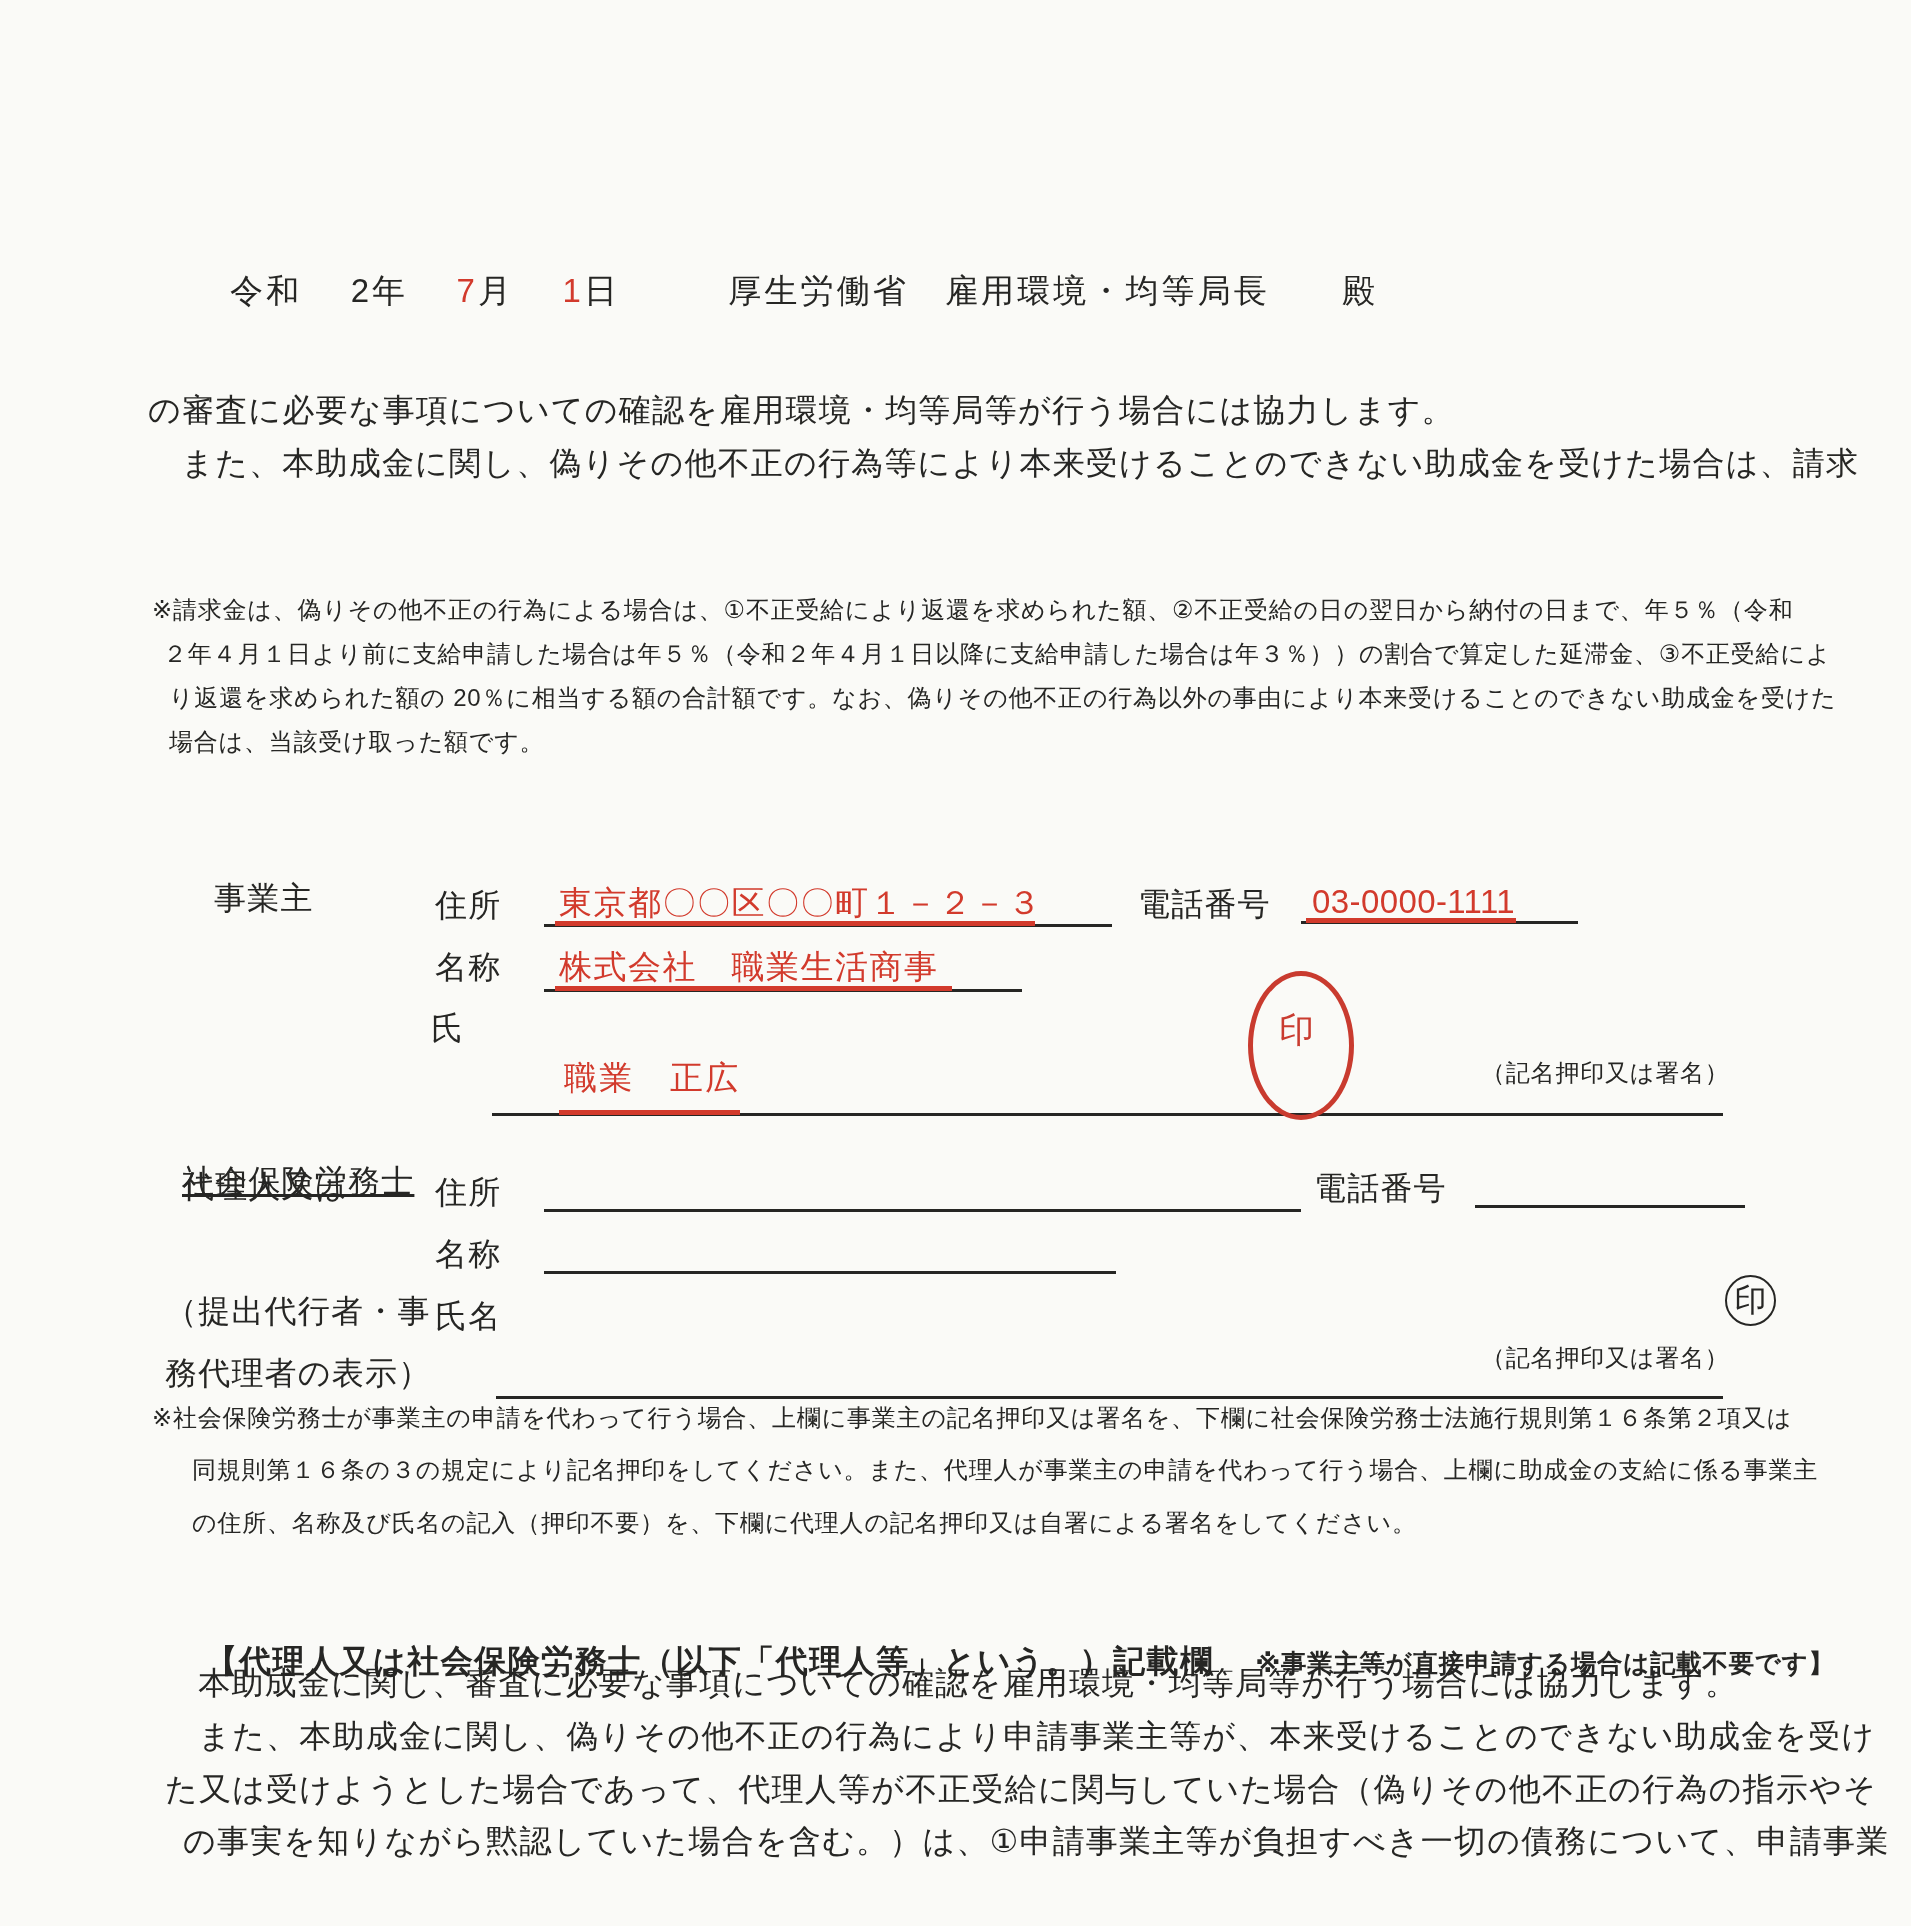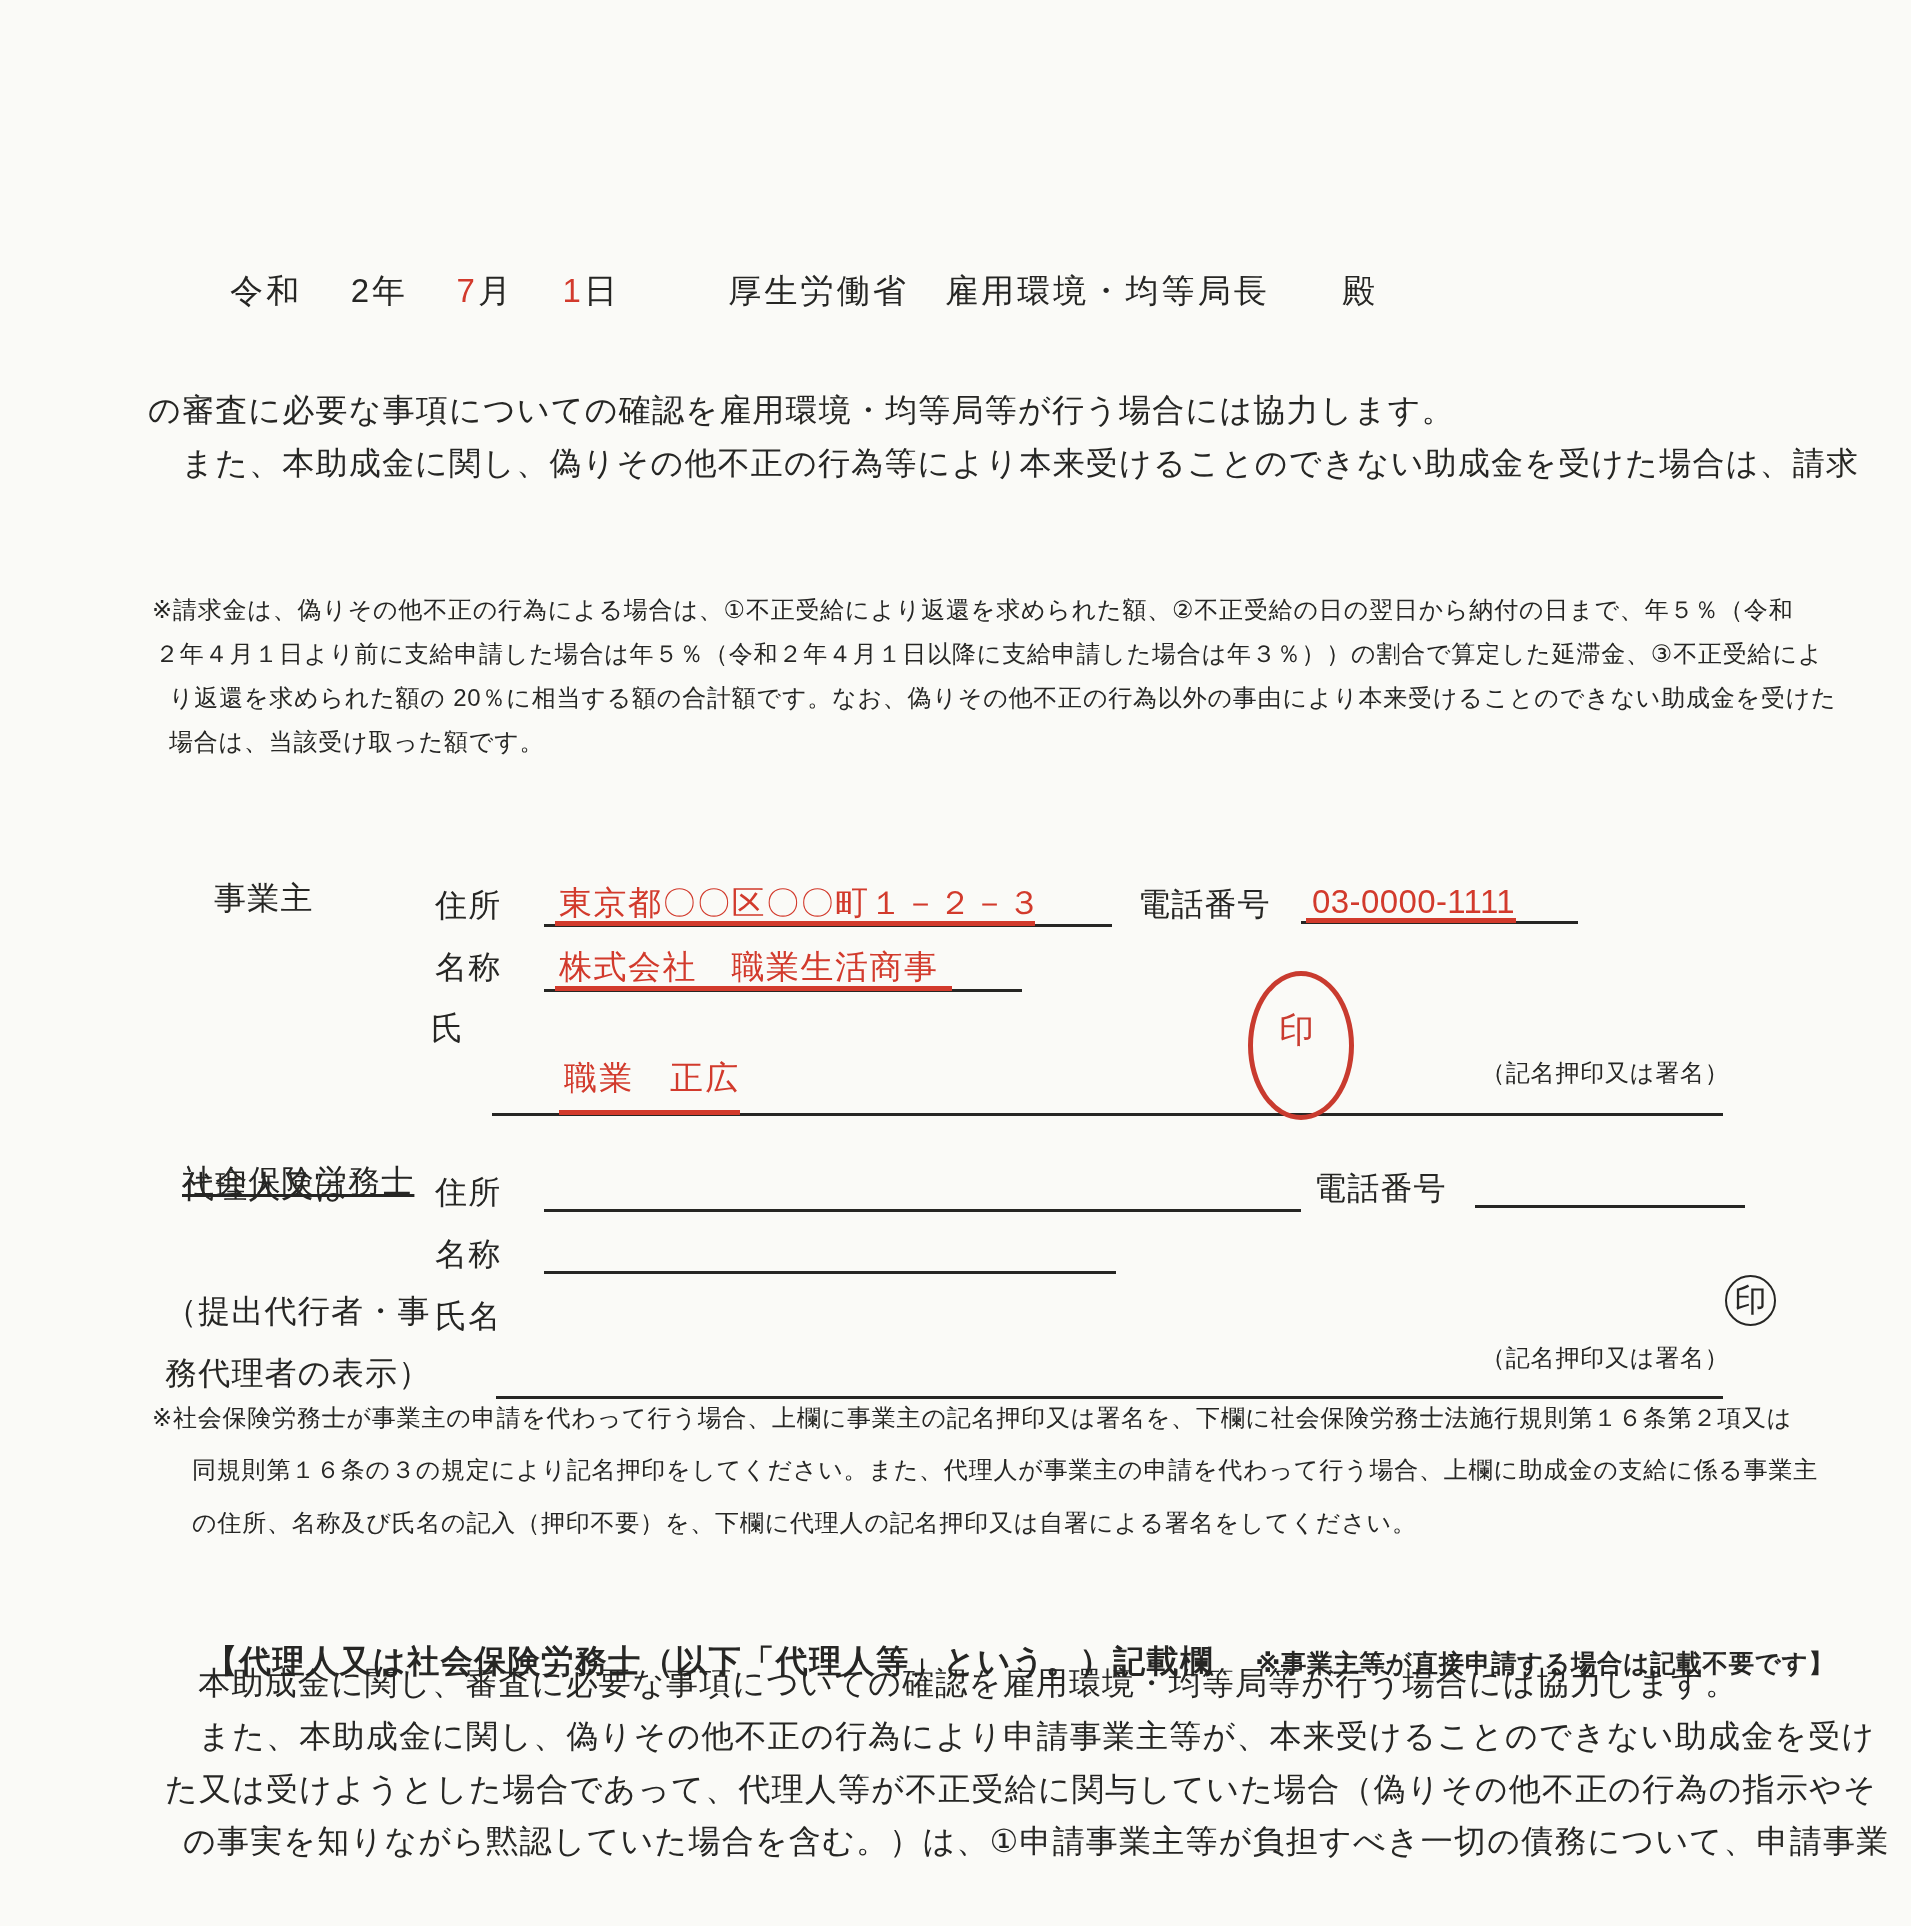--- a/index.html
+++ b/index.html
@@ -55,21 +55,21 @@
 <div class="paper">
 
   <div class="t date-line" style="left:181px;top:231px;">
     <span>令和　 2年　 </span><span class="red">7</span><span>月　 </span><span class="red">1</span><span>日</span><span>　　　厚生労働省　雇用環境・均等局長</span><span>　　殿</span>
   </div>
 
   <div class="t" style="left:148px;top:391px;">の審査に必要な事項についての確認を雇用環境・均等局等が行う場合には協力します。</div>
   <div class="t" style="left:148px;top:444px;">　また、本助成金に関し、偽りその他不正の行為等により本来受けることのできない助成金を受けた場合は、請求</div>
 
   <div class="t small" style="left:152px;top:596px;">※請求金は、偽りその他不正の行為による場合は、①不正受給により返還を求められた額、②不正受給の日の翌日から納付の日まで、年５％（令和</div>
-  <div class="t small" style="left:155px;top:640px;">２年４月１日より前に支給申請した場合は年５％（令和２年４月１日以降に支給申請した場合は年３％））の割合で算定した延滞金、③不正受給によ</div>
+  <div class="t small" style="left:163px;top:640px;">２年４月１日より前に支給申請した場合は年５％（令和２年４月１日以降に支給申請した場合は年３％））の割合で算定した延滞金、③不正受給によ</div>
   <div class="t small" style="left:169px;top:684px;">り返還を求められた額の 20％に相当する額の合計額です。なお、偽りその他不正の行為以外の事由により本来受けることのできない助成金を受けた</div>
   <div class="t small" style="left:169px;top:728px;">場合は、当該受け取った額です。</div>
 
   <div class="t" style="left:214px;top:879px;">事業主</div>
 
   <div class="t" style="left:435px;top:886px;">住所</div>
   <div class="rule" style="left:544px;top:924px;width:568px;"></div>
   <div class="redline" style="left:555px;top:921px;width:480px;"></div>
   <div class="redtext" style="left:559px;top:881px;">東京都〇〇区〇〇町１－２－３</div>
 

